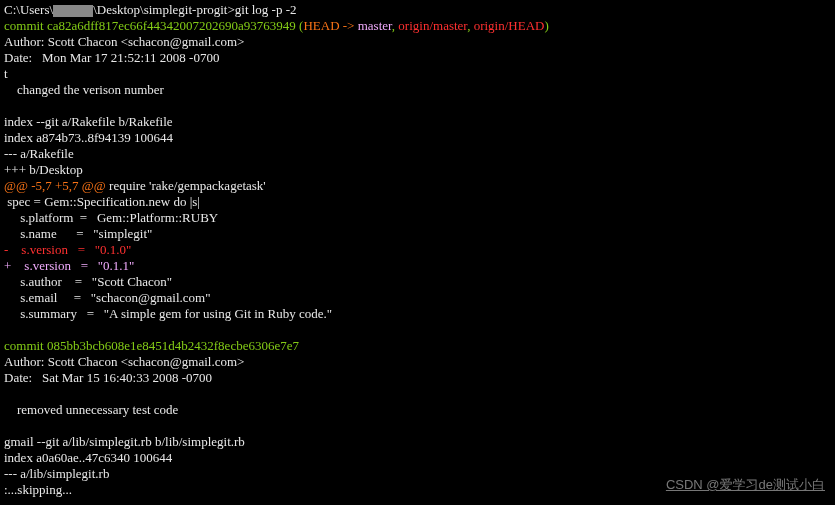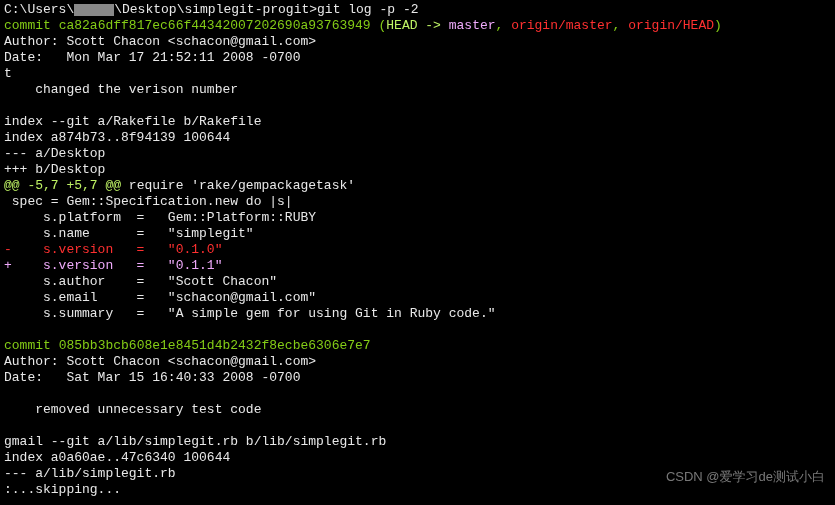--- a/index.html
+++ b/index.html
@@ -1,71 +1,73 @@
 <!DOCTYPE html>
 <html><head>
   <meta charset="utf-8">
   <style>
     * {
       margin: 0;
       padding: 0;
       box-sizing: border-box;
+      font-family: Liberation Serif, serif;
     }
     body {
       background: #000;
       color: #ccc;
       font-family: "Consolas", "Courier New", monospace;
       font-size: 13px;
       line-height: 16px;
       width: 835px;
       height: 505px;
       overflow: hidden;
       padding: 2px 4px;
       position: relative;
     }
     .line {
       white-space: pre;
     }
     .yellow { color: #84cc16; }
-    .cyan { color: #bef264; }
+    .cyan { color: #f97316; }
     .green { color: #f0abfc; }
     .red-bright { color: #ff3030; }
     .white { color: #e8e8e8; }
     .redacted {
       display: inline-block;
       width: 40px;
       height: 12px;
       background: #888;
       vertical-align: middle;
     }
     .watermark {
       position: absolute;
       right: 10px;
-      bottom: 20px;
+      bottom: 12px;
       color: #aaa;
       font-family: sans-serif;
       font-size: 13px;
       opacity: 0.7;
+      text-decoration: underline;
     }
   </style>
 </head>
 <body>
 
 <div class="line"><span class="white">C:\Users\</span><span class="redacted"></span><span class="white">\Desktop\simplegit-progit&gt;</span><span class="white">git log -p -2</span></div>
 
 <div class="line"><span class="yellow">commit</span><span class="yellow"> </span><span class="yellow">ca82a6dff817ec66f44342007202690a93763949</span><span class="yellow"> </span><span class="yellow">(</span><span class="cyan">HEAD -&gt; </span><span class="green">master</span><span class="yellow">, </span><span class="red-bright">origin/master</span><span class="yellow">, </span><span class="red-bright">origin/HEAD</span><span class="yellow">)</span></div>
 
 <div class="line white">Author: Scott Chacon &lt;schacon@gmail.com&gt;</div>
 <div class="line white">Date:   Mon Mar 17 21:52:11 2008 -0700</div>
 <div class="line white">t</div>
 <div class="line white">    changed the verison number</div>
 <div class="line"> </div>
 <div class="line white">index --git a/Rakefile b/Rakefile</div>
 <div class="line white">index a874b73..8f94139 100644</div>
-<div class="line white">--- a/Desktop</div>
+<div class="line white">--- a/Rakefile</div>
 <div class="line white">+++ b/Desktop</div>
 <div class="line"><span class="cyan">@@ -5,7 +5,7 @@</span><span class="white"> require 'rake/gempackagetask'</span></div>
 <div class="line white"> spec = Gem::Specification.new do |s|</div>
 <div class="line white">     s.platform  =   Gem::Platform::RUBY</div>
 <div class="line white">     s.name      =   "simplegit"</div>
 <div class="line red-bright">-    s.version   =   "0.1.0"</div>
 <div class="line green">+    s.version   =   "0.1.1"</div>
 <div class="line white">     s.author    =   "Scott Chacon"</div>
 <div class="line white">     s.email     =   "schacon@gmail.com"</div>
 <div class="line white">     s.summary   =   "A simple gem for using Git in Ruby code."</div>

